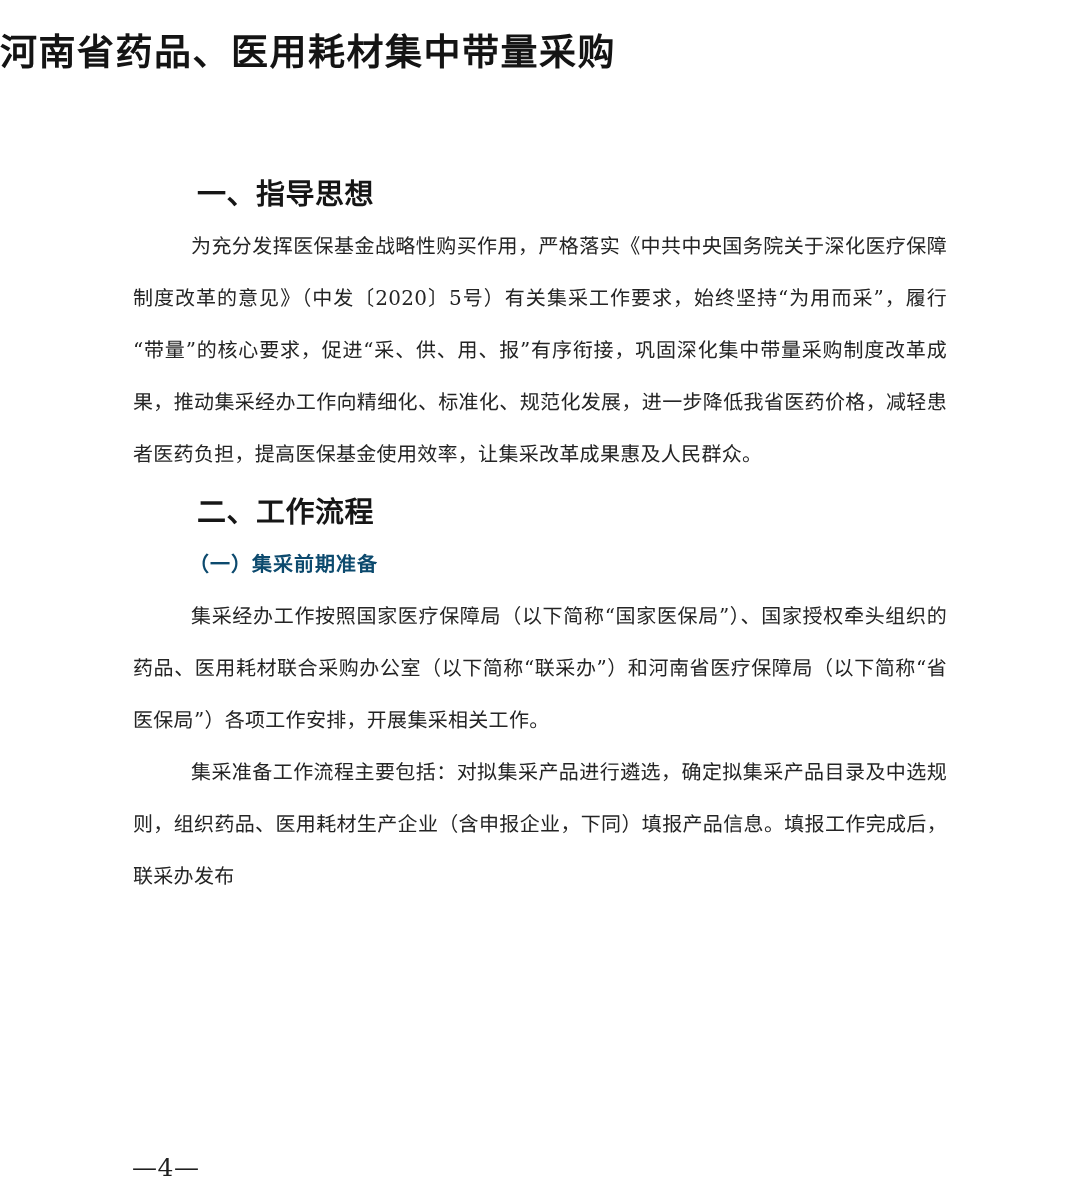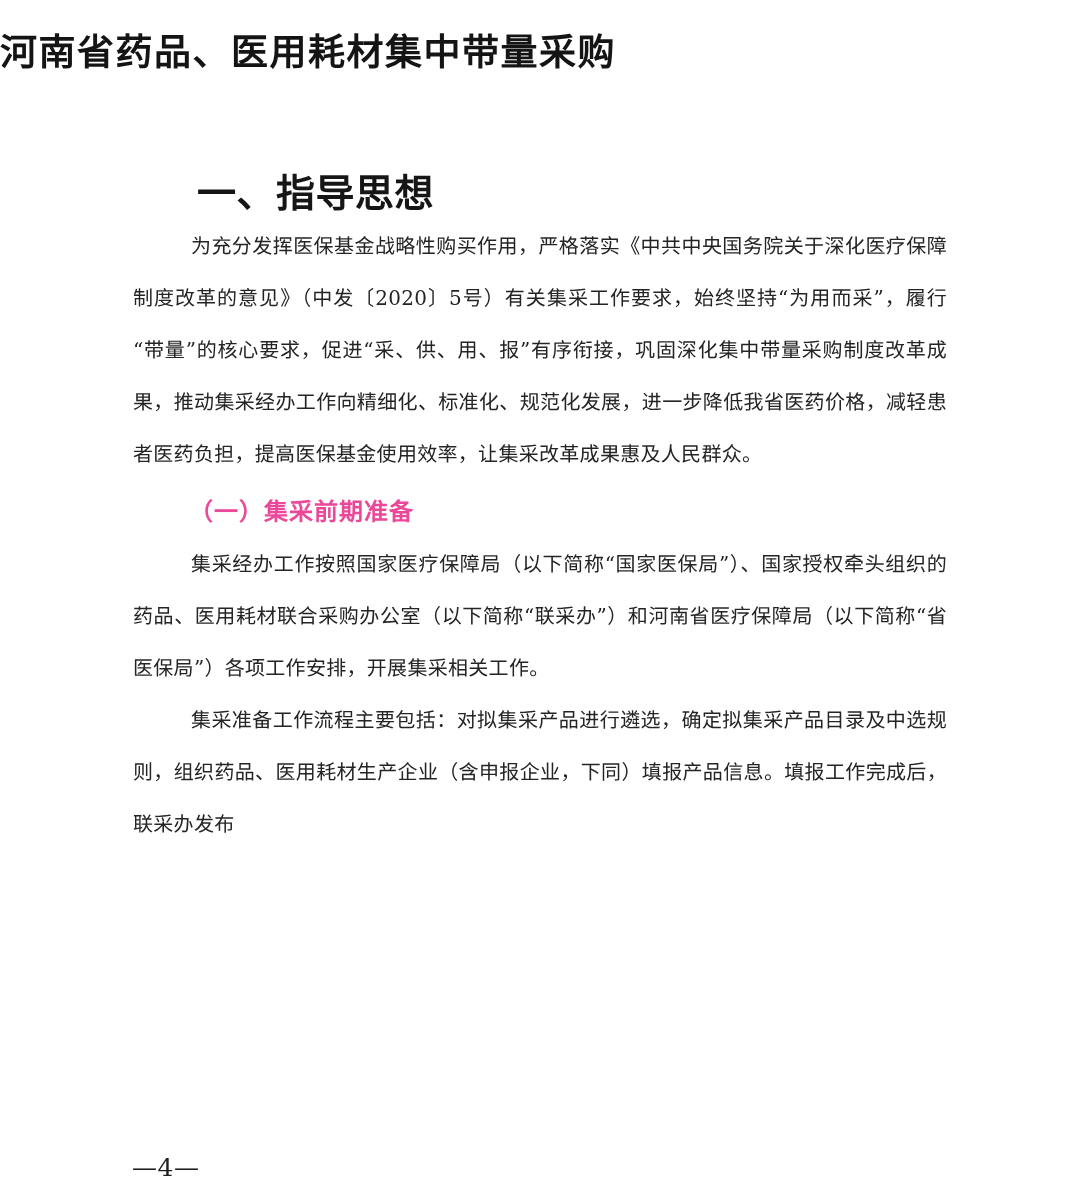--- a/index.html
+++ b/index.html
@@ -49,35 +49,35 @@
     position: absolute;
     left: 133px;
     top: 168px;
     width: 814px;
   }
 
   
   .section-heading {
     font-family: "DejaVu Sans", "Liberation Sans", sans-serif;
     font-weight: 700;
-    font-size: 39px;
+    font-size: 29px;
     line-height: 52px;
     letter-spacing: 0.5px;
     color: #161616;
     text-indent: 64px;
     margin: 0;
     white-space: nowrap;
   }
   .sub-heading {
     font-family: "DejaVu Serif", "Liberation Serif", serif;
     font-weight: 600;
-    font-size: 24px;
+    font-size: 20px;
     line-height: 52px;
     letter-spacing: 1px;
-    color: #ec4899;
+    color: #0c4a6e;
     text-indent: 56px;
     margin: 0;
     white-space: nowrap;
   }
 
   
   .para {
     font-family: "DejaVu Serif", "Liberation Serif", serif;
     font-weight: 400;
     font-size: 20px;
@@ -118,20 +118,21 @@
   <div class="body-area">
 
     <div class="section">
       <p class="section-heading">一、指导思想</p>
       <p class="para">为充分发挥医保基金战略性购买作用，严格落实《中共中央国务院关于深化医疗保障制度改革的意见》（中发〔2020〕5号）有关集采工作要求，始终坚持“为用而采”，履行“带量”的核心要求，促进“采、供、用、报”有序衔接，巩固深化集中带量采购制度改革成果，推动集采经办工作向精细化、标准化、规范化发展，进一步降低我省医药价格，减轻患者医药负担，提高医保基金使用效率，让集采改革成果惠及人民群众。</p>
     </div>
 
     <div class="gap-sm"></div>
 
     <div class="section">
+      <p class="section-heading">二、工作流程</p>
       <p class="sub-heading">（一）集采前期准备</p>
       <p class="para">集采经办工作按照国家医疗保障局（以下简称“国家医保局”）、国家授权牵头组织的药品、医用耗材联合采购办公室（以下简称“联采办”）和河南省医疗保障局（以下简称“省医保局”）各项工作安排，开展集采相关工作。</p>
       <p class="para">集采准备工作流程主要包括：对拟集采产品进行遴选，确定拟集采产品目录及中选规则，组织药品、医用耗材生产企业（含申报企业，下同）填报产品信息。填报工作完成后，联采办发布</p>
     </div>
 
   </div>
 
   <div class="page-number">—4—</div>
 
 </div>

